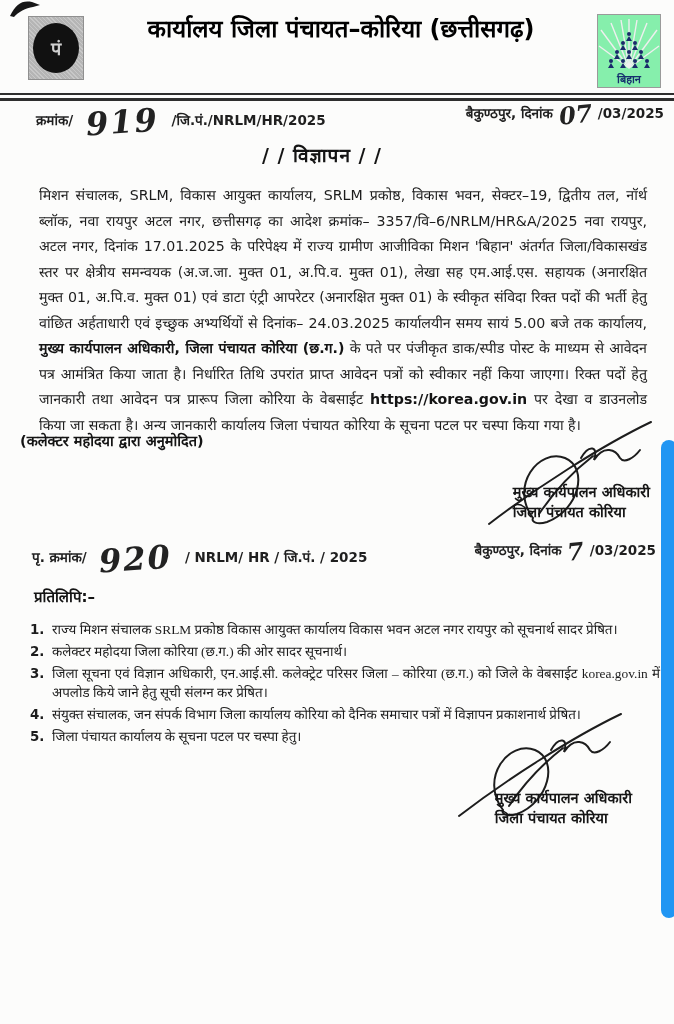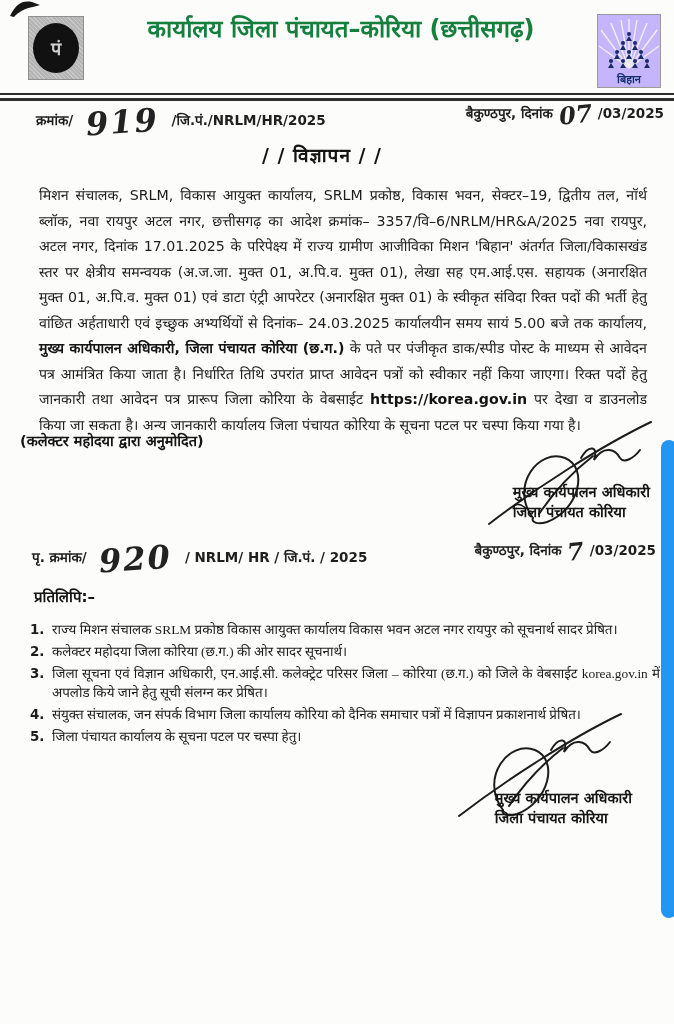--- a/index.html
+++ b/index.html
@@ -17,26 +17,26 @@
     display:flex;align-items:center;justify-content:center;
     box-shadow:inset 0 0 0 1px #8f8f8f;
   }
   .stamp-circle{
     width:46px;height:50px;border-radius:50%;background:#111;
     display:flex;align-items:center;justify-content:center;
     color:#cfcfcf;font-size:18px;font-weight:700;
   }
   .logo-bihan{
     position:absolute;left:597px;top:14px;width:64px;height:74px;
-    background:#c4b5fd;box-shadow:inset 0 0 0 1px #9a9a9a;
+    background:#86efac;box-shadow:inset 0 0 0 1px #9a9a9a;
     display:flex;flex-direction:column;align-items:center;justify-content:flex-end;
   }
   .logo-bihan .b-label{font-size:11px;font-weight:700;color:#16306e;line-height:12px;padding-bottom:2px;}
   .hdr-text{position:absolute;left:92px;right:84px;top:14px;text-align:center;}
-  .org-title{font-size:24px;font-weight:700;color:#15803d;line-height:30px;}
+  .org-title{font-size:24px;font-weight:700;color:#000000;line-height:30px;}
   .unit-title{font-size:20px;font-weight:700;color:#161616;line-height:26px;margin-top:4px;}
   .contact-line{font-size:11px;font-weight:700;color:#1a1a1a;margin-top:7px;letter-spacing:.1px;}
   .dbl-rule{position:absolute;left:0;right:0;top:93px;height:3px;border-top:2px solid #2e2e2e;border-bottom:3px solid #2e2e2e;}
   
   .ref-row{position:absolute;left:0;right:0;display:flex;justify-content:space-between;align-items:flex-start;font-size:13.5px;font-weight:700;}
   .ref1{top:104px;padding:0 10px 0 36px;}
   .ref2{top:541px;padding:0 18px 0 32px;}
   .hw{
     font-family:"DejaVu Serif",serif;font-style:italic;font-weight:600;
     font-size:32px;line-height:20px;color:#222;letter-spacing:2px;

